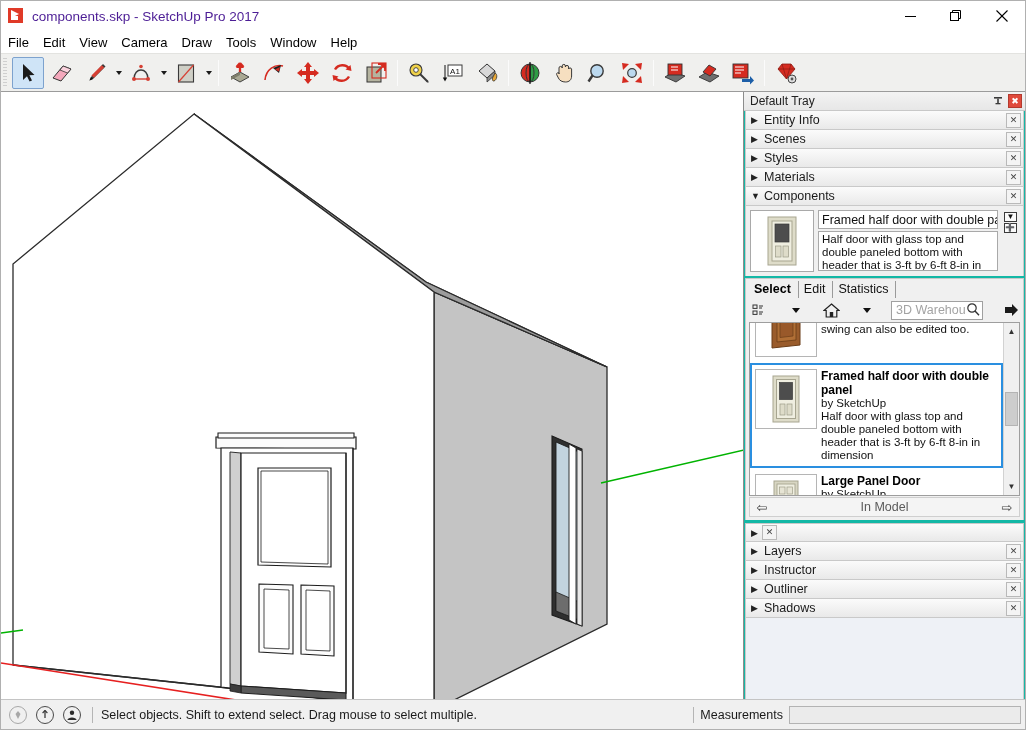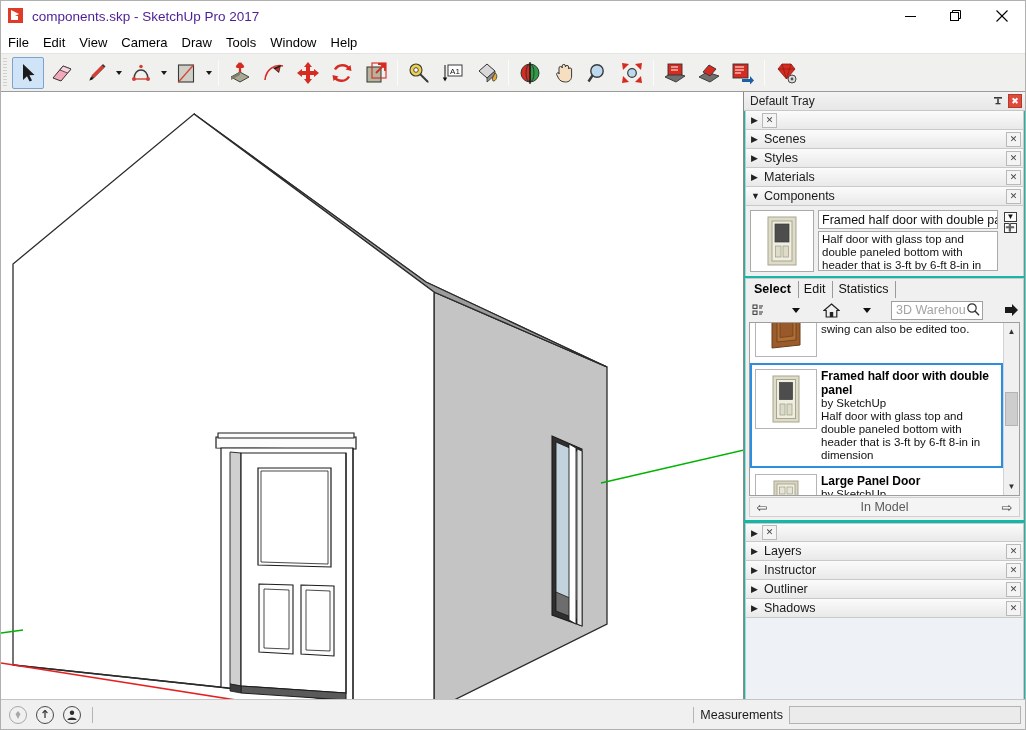--- a/index.html
+++ b/index.html
@@ -654,20 +654,21 @@
               <rect x="1" y="1" width="8" height="1.6" fill="#3a3a3a"></rect>
               <rect x="4.2" y="2.6" width="1.6" height="5" fill="#3a3a3a"></rect>
               <rect x="2.5" y="7" width="5" height="1.3" fill="#3a3a3a"></rect>
             </svg>
         </span>
         <span class="tray-close">✖</span>
       </div>
 
       <div class="panel-header">
         <span class="tri">▶</span>
+        <span class="ptitle">Entity Info</span>
         <span class="panel-x">✕</span>
       </div>
       <div class="panel-header">
         <span class="tri">▶</span>
         <span class="ptitle">Scenes</span>
         <span class="panel-x">✕</span>
       </div>
       <div class="panel-header">
         <span class="tri">▶</span>
         <span class="ptitle">Styles</span>
@@ -858,20 +859,21 @@
           <path d="M5 1.5 L2.6 4 M5 1.5 L7.4 4" stroke="#3a3a3a" stroke-width="1.1" fill="none"></path>
         </svg>
     </div>
     <div class="sb-icon">
       <svg width="12" height="12" viewBox="0 0 12 12">
           <circle cx="6" cy="3.8" r="2.2" fill="#2b2b2b"></circle>
           <path d="M1.4 11 C1.8 7.6, 10.2 7.6, 10.6 11 Z" fill="#2b2b2b"></path>
         </svg>
     </div>
     <div class="sb-sep"></div>
+    <div class="sb-text">Select objects. Shift to extend select. Drag mouse to select multiple.</div>
     <div class="sb-right">
       <span class="sb-sep" style="margin-right:6px;"></span>
       <span class="meas-label">Measurements</span>
       <span class="meas-box"></span>
     </div>
   </div>
 
 </div>
 
 </body></html>

